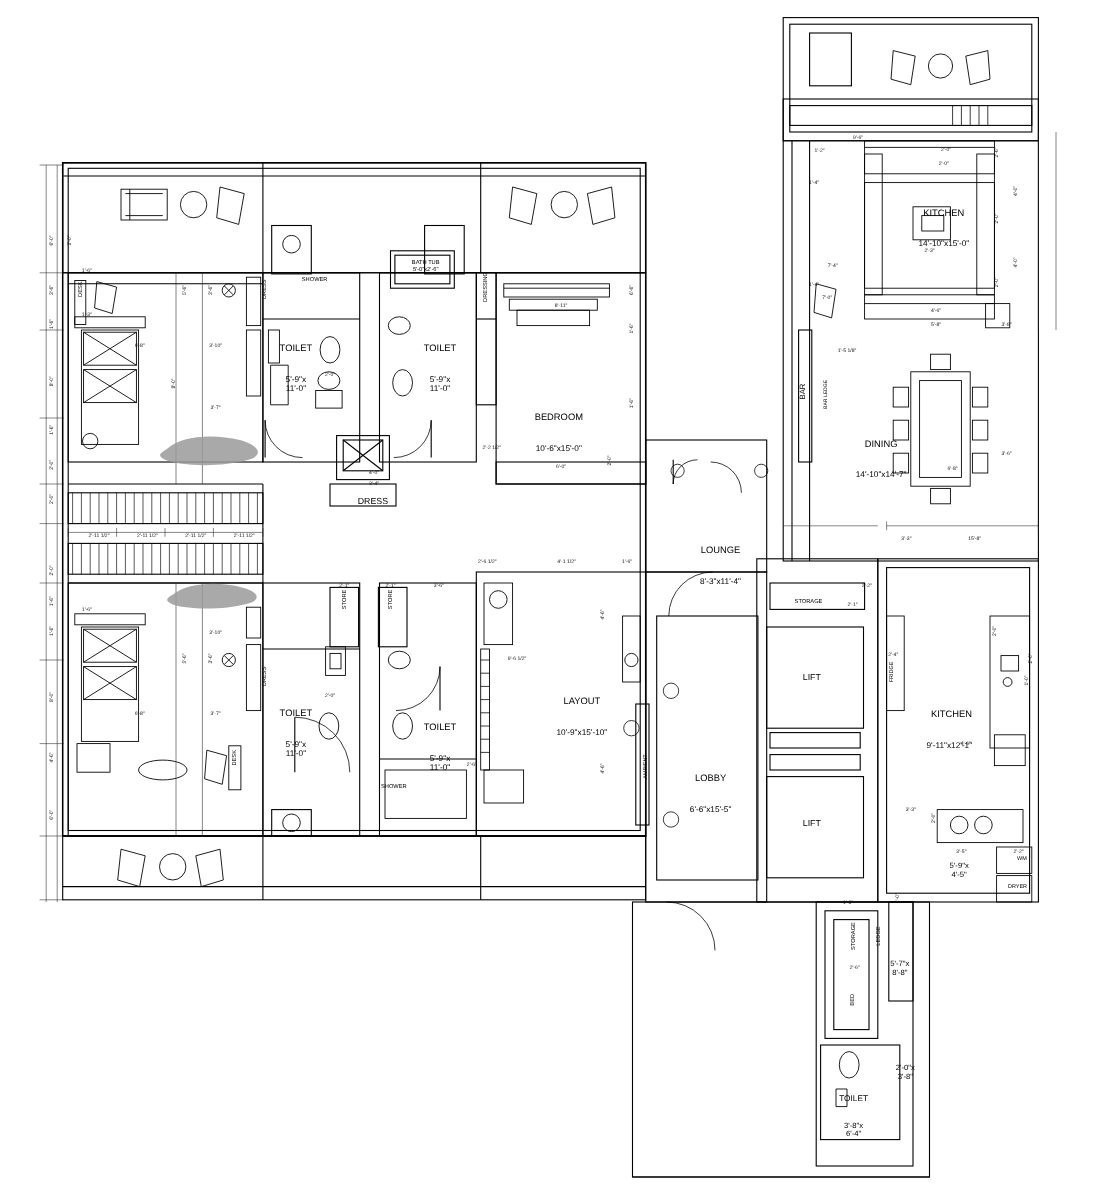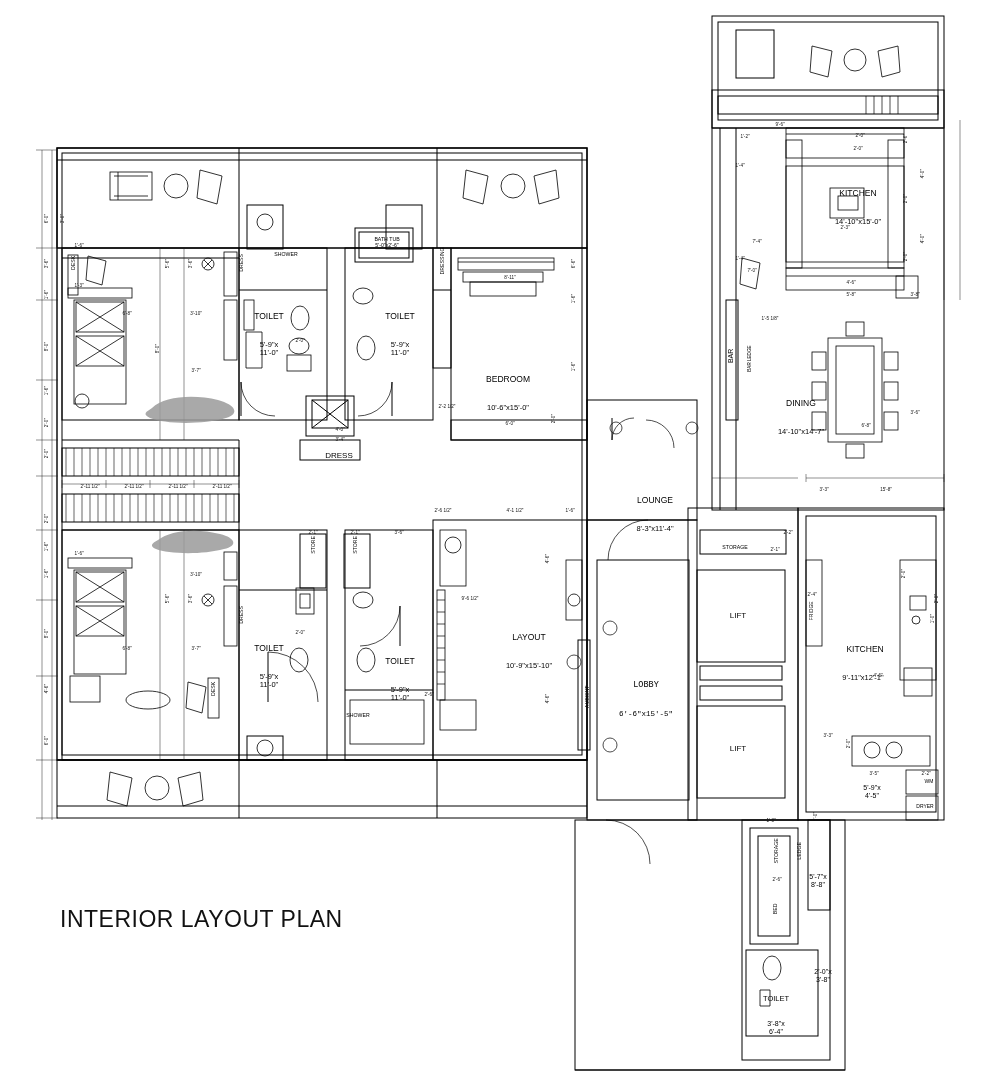--- a/index.html
+++ b/index.html
@@ -436,21 +436,20 @@
         <line x1="806" y1="474" x2="806" y2="482"></line>
         <line x1="944" y1="474" x2="944" y2="482"></line>
         <line x1="712" y1="478" x2="798" y2="478"></line>
       </g>
 
       <path class="smudge" stroke="none" d="M152 408 c12 -12 42 -14 66 -8 c18 5 22 14 8 18 c-24 7 -62 6 -76 0 c-8 -4 -4 -6 2 -10 z"></path>
       <path class="smudge" stroke="none" d="M158 540 c12 -10 40 -12 62 -6 c16 4 18 12 4 15 c-22 6 -56 5 -68 0 c-7 -3 -4 -6 2 -9 z"></path>
     </g>
   </svg>
 
-  <div class="ttl">INTERIOR LAYOUT PLAN</div>
 
   <div class="lbl room c" style="left:858px;top:170px;">
     <div>KITCHEN</div>
     <div style="font-size:7.5px">14'-10"x15'-0"</div>
   </div>
   <div class="lbl room c" style="left:789px;top:380px;margin-left:12px;">
     <div>DINING</div>
     <div style="font-size:7.5px">14'-10"x14'-7"</div>
   </div>
   <div class="lbl room c" style="left:508px;top:356px;">
@@ -474,21 +473,21 @@
   </div>
   <div class="lbl room c" style="left:400px;top:638px;">
     <div>TOILET</div>
     <div style="font-size:7.5px;white-space:pre">5'-9"x
 11'-0"</div>
   </div>
   <div class="lbl room c" style="left:529px;top:614px;">
     <div>LAYOUT</div>
     <div style="font-size:7.5px">10'-9"x15'-10"</div>
   </div>
-  <div class="lbl room c" style="left:646px;top:662px;font-family:Liberation Mono, monospace;">
+  <div class="lbl room c" style="left:646px;top:684px;">
     <div>LOBBY</div>
     <div style="font-size:7.5px">6'-6"x15'-5"</div>
   </div>
   <div class="lbl room c" style="left:655px;top:477px;">
     <div>LOUNGE</div>
     <div style="font-size:7.5px">8'-3"x11'-4"</div>
   </div>
   <div class="lbl room c" style="left:863px;top:626px;text-align:right;">
     <div>KITCHEN</div>
     <div style="font-size:7.5px">9'-11"x12'-1"</div>

